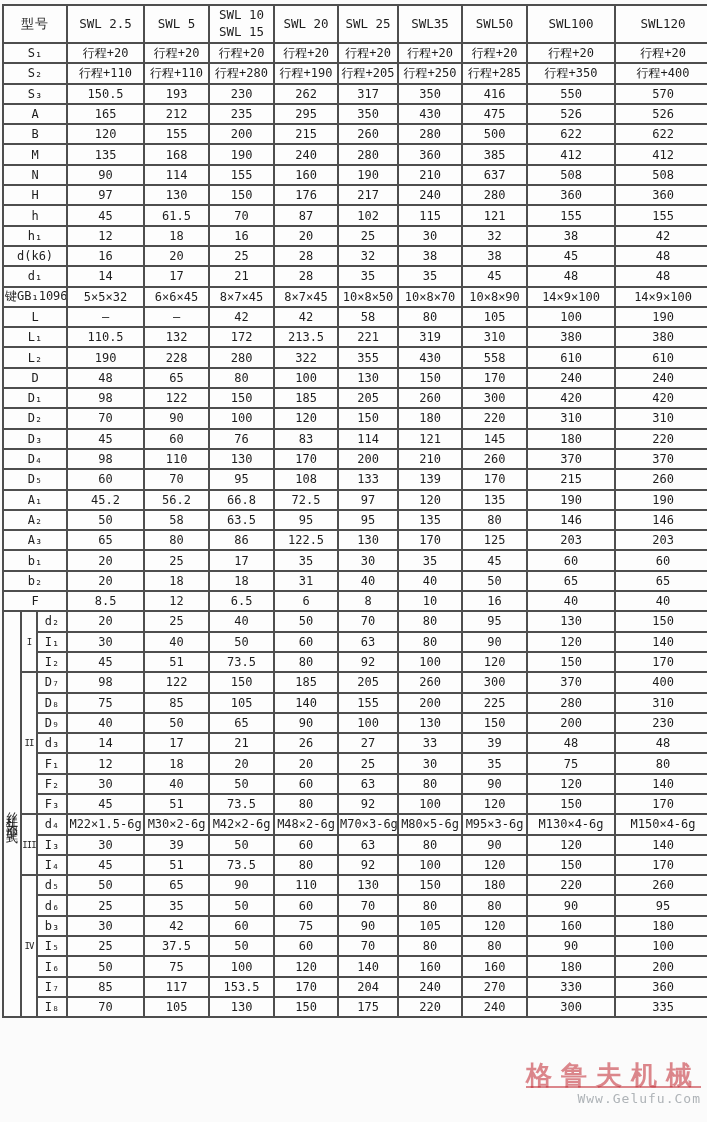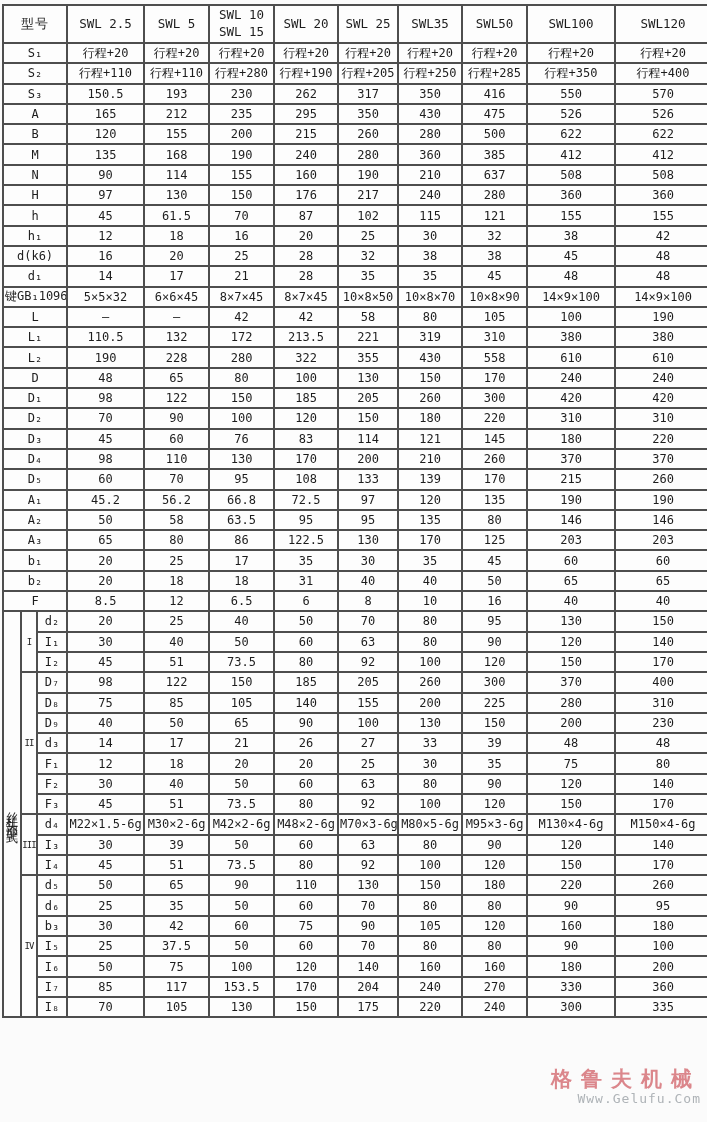--- a/index.html
+++ b/index.html
@@ -25,22 +25,22 @@
   td.model{white-space:normal;line-height:1.35;}
   td.corner{font-size:13px;letter-spacing:1px;}
   td.group{font-size:9px;letter-spacing:-1px;padding:0;}
   td.vtitle{padding:0;}
   td.vtitle div{
     writing-mode:vertical-rl;text-orientation:upright;
     margin:0 auto;font-size:12px;letter-spacing:4px;line-height:1;
   }
   .wm{position:absolute;right:6px;bottom:16px;pointer-events:none;text-align:right;}
   .wm-cn{
-    font-size:21px;font-weight:bold;letter-spacing:9px;
-    color:rgba(193,38,48,0.55);white-space:nowrap;
+    font-size:26px;font-weight:bold;letter-spacing:9px;
+    color:rgba(193,38,48,0.55);white-space:nowrap;text-decoration:underline;
   }
   .wm-url{
     font-size:13px;color:rgba(160,166,170,0.85);
     letter-spacing:1px;margin-top:-2px;white-space:nowrap;
   }
 </style>
 </head>
 <body>
 
 <div class="page">

